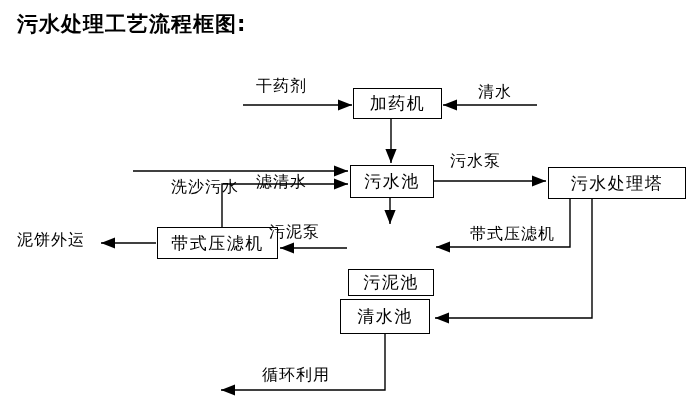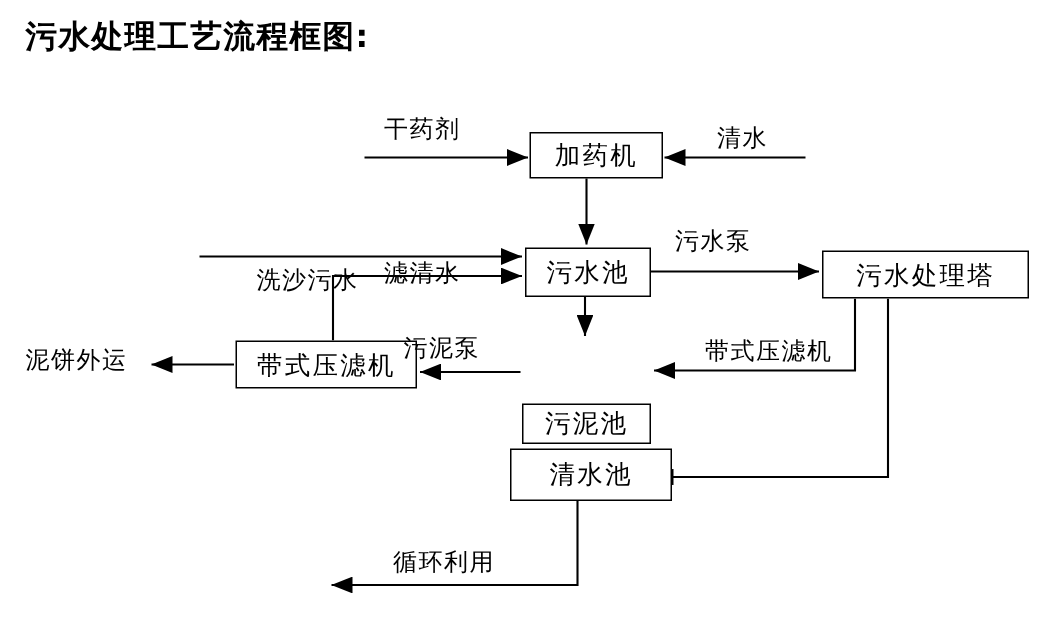--- a/index.html
+++ b/index.html
@@ -58,21 +58,21 @@
   </div>
   <div class="node" style="left:548px; top:167px; width:138px; height:32px;">
     <span>污水处理塔</span>
   </div>
   <div class="node" style="left:348px; top:226px; width:86px; height:27px;margin-top:43px;">
     <span>污泥池</span>
   </div>
   <div class="node" style="left:157px; top:227px; width:121px; height:32px;">
     <span>带式压滤机</span>
   </div>
-  <div class="node" style="left:340px; top:299px; width:108px; height:35px;">
+  <div class="node" style="left:340px; top:299px; width:90px; height:35px;">
     <span>清水池</span>
   </div>
 
   <span class="edge-label" style="left:256px; top:76px;">干药剂</span>
   <span class="edge-label" style="left:478px; top:82px;">清水</span>
   <span class="edge-label" style="left:171px; top:153px;margin-top:24px;">洗沙污水</span>
   <span class="edge-label" style="left:256px; top:172px;">滤清水</span>
   <span class="edge-label" style="left:450px; top:151px;">污水泵</span>
   <span class="edge-label" style="left:470px; top:224px;">带式压滤机</span>
   <span class="edge-label" style="left:269px; top:222px;">污泥泵</span>

